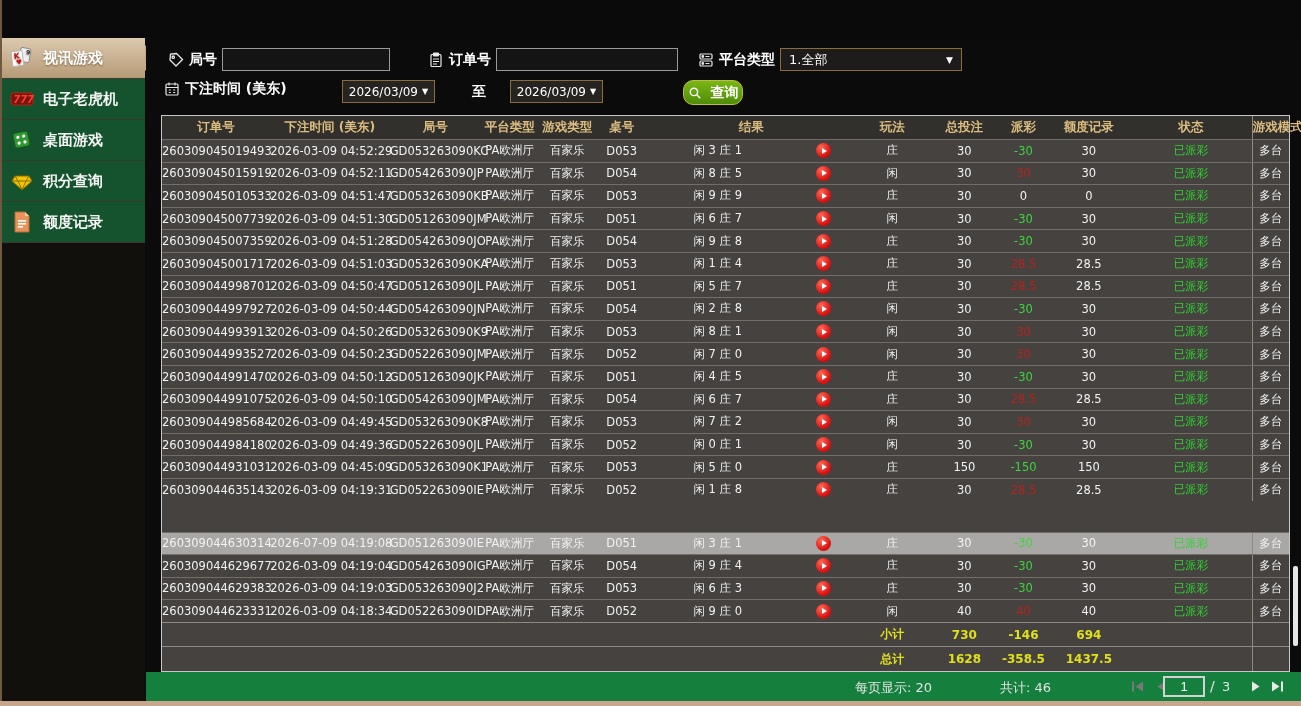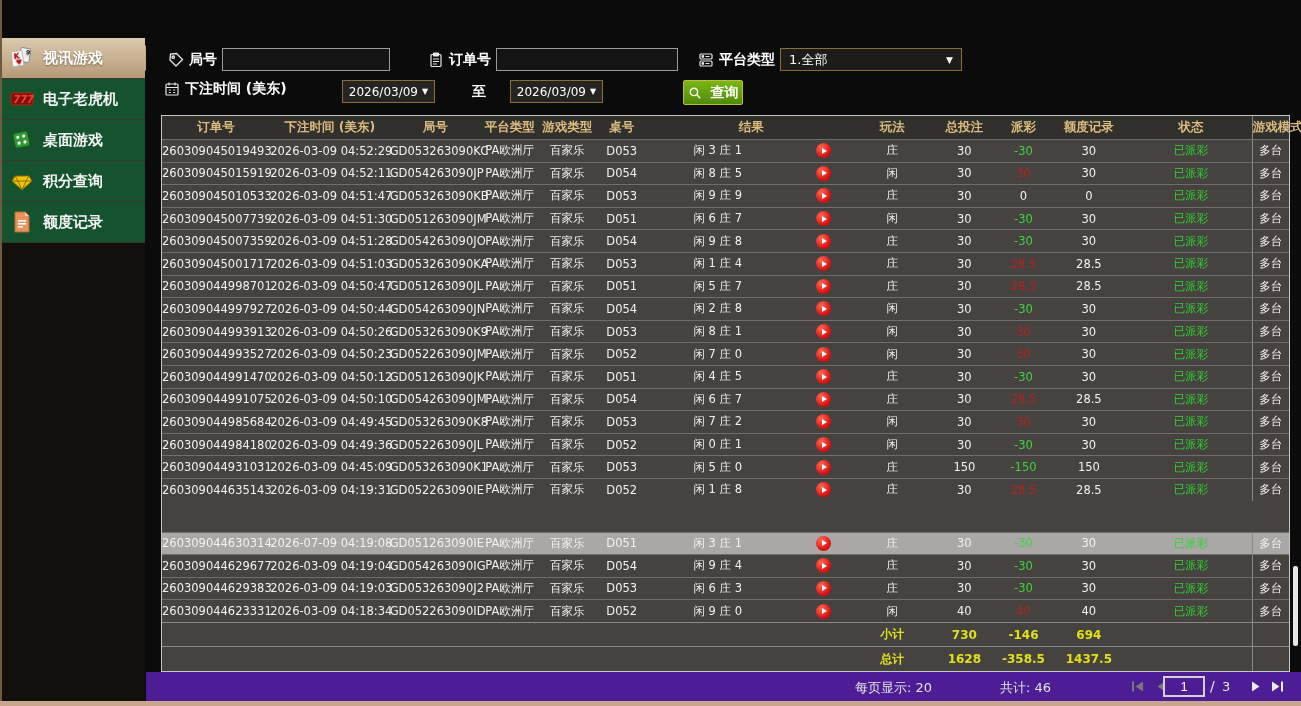--- a/index.html
+++ b/index.html
@@ -31,21 +31,21 @@
   .f-group { position:absolute; display:flex; align-items:center; gap:5px; }
   .f-label { color:#ffffff; font-size:14px; font-weight:bold; white-space:nowrap; }
   .f-icon svg { width:16px; height:16px; display:block; }
   .f-input { height:23px; background:#141414; border:1px solid #9a9a9a; color:#e8e8e8; font-size:13px; padding:0 6px; outline:none; }
   .round-input { width:168px; }
   .order-input { width:182px; }
   .f-select { width:182px; height:23px; background:#1d1c1a; border:1px solid #8a6c3a; color:#ffffff; font-size:13px; display:flex; align-items:center; padding:0 8px; cursor:pointer; }
   .f-select .caret { margin-left:auto; font-size:9px; color:#ffffff; }
   .date-box { width:93px; height:23px; background:#262421; border:1px solid #8a6c3a; color:#ffffff; font-size:12px; display:flex; align-items:center; justify-content:center; gap:4px; cursor:pointer; }
   .date-box .caret { font-size:8px; }
-  .query-btn { position:absolute; left:537px; top:42px; width:60px; height:25px; background:linear-gradient(#79b616,#4f8c08); border:1px solid #c2bc3c; border-radius:2px; color:#ffffff; font-size:14px; font-weight:bold; display:flex; align-items:center; justify-content:center; gap:9px; cursor:pointer; }
+  .query-btn { position:absolute; left:537px; top:42px; width:60px; height:25px; background:linear-gradient(#79b616,#4f8c08); border:1px solid #c2bc3c; border-radius:10px; color:#ffffff; font-size:14px; font-weight:bold; display:flex; align-items:center; justify-content:center; gap:9px; cursor:pointer; }
   .query-btn svg { width:14px; height:14px; }
 
   
   .btable { position:absolute; left:15px; top:77px; width:1129px; height:557px; border:1px solid #c6c6c6; background:#454240; display:flex; flex-direction:column; }
   .t-head { height:23px; flex:0 0 23px; display:flex; align-items:center; background:#32302c; }
   .t-head .th { color:#dcbd80; font-size:12.5px; font-weight:bold; text-align:center; white-space:nowrap; }
   .t-row { flex:1 1 auto; display:flex; align-items:center; border-top:1px solid #716e6a; color:#f2f2f2; font-size:11.5px; }
   .t-row.selected { background:#aaa8a6;margin-top:31px; }
   .td { text-align:center; white-space:nowrap; }
   .c1{width:9.6%;} .c2{width:10.6%;} .c3{width:8.1%;} .c4{width:5.1%;} .c5{width:5.1%;}
@@ -57,21 +57,21 @@
   .play-icon { width:15px; height:15px; margin-left:28px; border-radius:50%; background:radial-gradient(circle at 35% 30%, #ff6a55, #dc1010 65%, #b50b0b); position:relative; cursor:pointer; flex:0 0 15px; }
   .play-icon::after { content:""; position:absolute; left:6px; top:4.5px; border-left:5px solid #ffffff; border-top:3px solid transparent; border-bottom:3px solid transparent; }
   .pay-neg { color:#3fd43f; }
   .pay-pos { color:#b3251c; }
   .pay-zero { color:#f2f2f2; }
   .status-paid { color:#2fd32f; }
   .t-row.summary { color:#e0e01a; font-weight:bold; font-size:12px; border-top:1px solid #8d8a86; }
   .t-row.summary .c12 { border-right:1px solid #8d8a86; }
 
   
-  .bottombar { position:absolute; left:0; right:0; top:634px; height:29px; background:#4c1d95; }
+  .bottombar { position:absolute; left:0; right:0; top:634px; height:29px; background:#15803d; }
   .pg-text { position:absolute; top:7px; color:#e3e3e3; font-size:13px; white-space:nowrap; }
   .per-page { left:709px; }
   .total-count { left:854px; }
   .pg-btn { position:absolute; top:7px; width:16px; height:15px; cursor:pointer; }
   .pg-btn svg { width:15px; height:15px; display:block; }
   .pg-disabled { color:#787878; }
   .pg-enabled { color:#eaeaea; }
   .pg-first { left:984px; } .pg-prev { left:1008px; }
   .page-box { position:absolute; left:1017px; top:4px; width:42px; height:21px; border:2px solid #d2d2d2; color:#ffffff; font-size:13px; text-align:center; line-height:17px; background:transparent; }
   .page-sep { position:absolute; left:1064px; top:6px; color:#e3e3e3; font-size:14px; }

